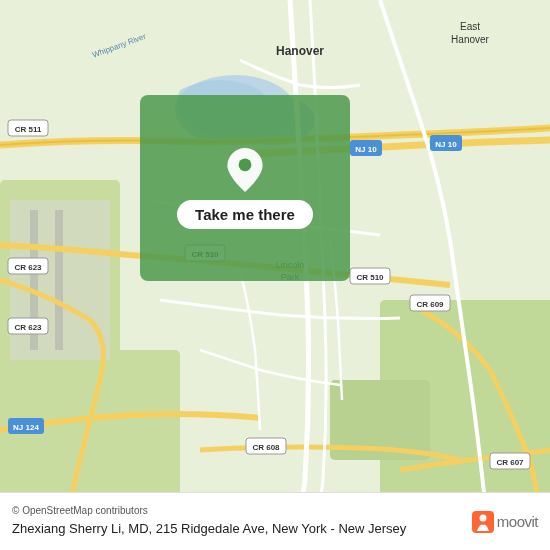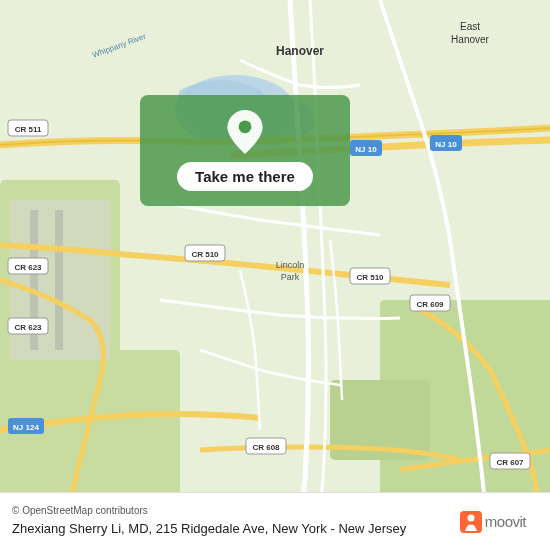--- a/index.html
+++ b/index.html
@@ -24,21 +24,21 @@
       top: 0; left: 0;
       width: 100%; height: 100%;
     }
 
     
     .destination-box {
       position: absolute;
       top: 95px;
       left: 140px;
       width: 210px;
-      height: 111px;
+      height: 186px;
       background-color: rgba(76, 153, 76, 0.85);
       border-radius: 8px;
       display: flex;
       flex-direction: column;
       align-items: center;
       justify-content: center;
       cursor: pointer;
     }
 
     .location-pin {
@@ -59,21 +59,21 @@
       white-space: nowrap;
     }
 
     
     .bottom-bar {
       position: absolute;
       bottom: 0;
       left: 0;
       right: 0;
       background: white;
-      padding: 10px 24px 10px 12px;
+      padding: 10px 12px 10px 12px;
       display: flex;
       align-items: center;
       justify-content: space-between;
       border-top: 1px solid #ddd;
       min-height: 58px;
       gap: 33px;
     }
 
     .bottom-left {
       display: flex;

